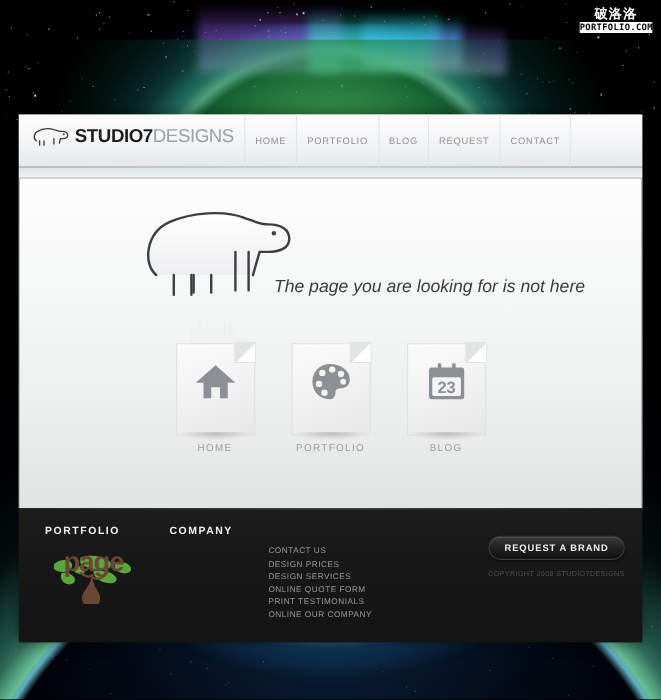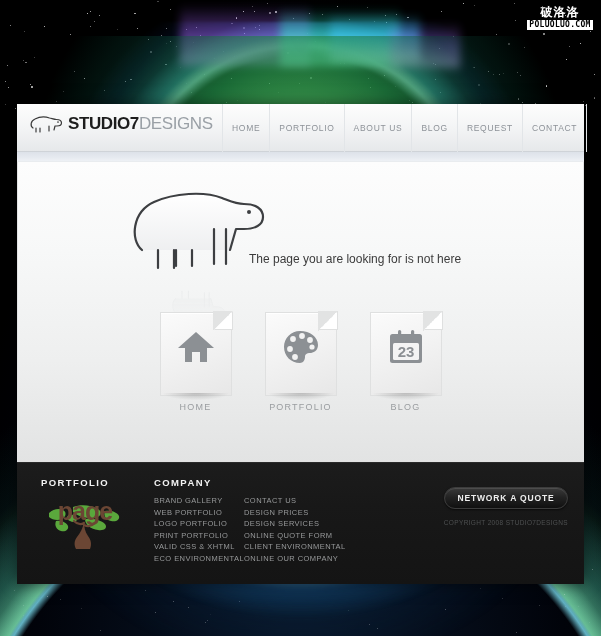--- a/index.html
+++ b/index.html
@@ -129,21 +129,21 @@
     -webkit-mask-image:linear-gradient(180deg,rgba(0,0,0,0) 0%,rgba(0,0,0,.85) 100%);
     mask-image:linear-gradient(180deg,rgba(0,0,0,0) 0%,rgba(0,0,0,.85) 100%);
     pointer-events:none;
   }
   #oops {
     position:absolute; left:230px; top:52px;
     font-size:30px; font-weight:bold; color:#144a75; letter-spacing:-0.6px;
   }
   #oops-sub {
     position:absolute; left:231px; top:90px;
-    font-size:12px; color:#3b3b3b;
+    font-size:16px; color:#3b3b3b;font-style:italic;
   }
 
   
   #cards { position:absolute; left:0; right:0; top:150px; display:flex; justify-content:center; gap:33px; }
   .card { width:72px; cursor:pointer; }
   .card-doc { position:relative; width:72px; height:84px; }
   .doc-shadow {
     position:absolute; left:3px; right:3px; bottom:-4px; height:7px;
     background:radial-gradient(ellipse at 50% 0%, rgba(0,0,0,.20) 0%, rgba(0,0,0,0) 72%);
   }
@@ -415,39 +415,38 @@
   <div class="aurora" id="aur2"></div>
   <div class="aurora" id="aur3"></div>
   <div class="aurora" id="aur4"></div>
   <div id="earth-top"></div>
   <div id="earth-bot"></div>
   <div id="atmo-bot"></div>
 </div>
 
 <div id="watermark">
   <div id="wm-cn">破洛洛</div>
-  <div id="wm-en">POLUOLUO.COM</div>
+  <div id="wm-en">PORTFOLIO.COM</div>
 </div>
 
 <div id="site">
 
   <div id="header">
     <div id="logo">
       <svg id="bear-mark" viewBox="0 0 68 44">
         <path d="M8 30 C2 26 3 16 12 12 C20 8 32 7 41 10 C46 11 50 13 55 13 C61 13 65 16 65 20 C65 24 61 26 56 26 L52 26 L50 34 M14 30 L14 38 M22 30 L22 38 M40 26 L40 36" fill="none" stroke="#3b3b3b" stroke-width="2.4" stroke-linecap="round" stroke-linejoin="round"></path>
         <circle cx="58" cy="18" r="1.7" fill="#3b3b3b"></circle>
       </svg>
       <div id="logo-text">
         <span id="logo-studio7">STUDIO7</span><span id="logo-designs">DESIGNS</span>
       </div>
     </div>
     <nav id="nav">
       <div class="nav-item">HOME</div>
       <div class="nav-item">PORTFOLIO</div>
-      <div class="nav-item">ABOUT US</div>
       <div class="nav-item">BLOG</div>
       <div class="nav-item">REQUEST</div>
       <div class="nav-item">CONTACT</div>
     </nav>
   </div>
   <div id="subbar"></div>
 
   <div id="content">
 
     <div id="hero">
@@ -540,37 +539,29 @@
         <path d="M30 8 C38 5 48 6 55 10 C60 13 58 18 52 19 C44 20 34 17 30 13 Z"></path>
         <path d="M42 20 C50 19 58 21 62 25 C65 29 61 32 55 31 C48 30 42 26 42 20 Z"></path>
         <path d="M62 12 C68 11 74 13 76 17 C77 21 73 23 68 22 C63 21 60 17 62 12 Z"></path>
         <path d="M26 16 C30 15 34 17 34 20 C34 23 30 24 27 22 C24 21 23 17 26 16 Z"></path>
       </g>
       <path d="M41 22 C40 30 37 34 34 38 C31 42 31 46 33 50 L47 50 C49 45 48 41 45 37 C42 33 41 28 41 22 Z" fill="#6b4634"></path>
       <path d="M41 24 C38 26 34 25 31 22 M41 26 C45 28 49 27 52 24" stroke="#6b4634" stroke-width="2.2" fill="none" stroke-linecap="round"></path>
     </svg>
     <div id="ecoki-word">page</div>
 
-    <div class="f-col" id="f-col1">
-      <div class="f-link">BRAND GALLERY</div>
-      <div class="f-link">WEB PORTFOLIO</div>
-      <div class="f-link">LOGO PORTFOLIO</div>
-      <div class="f-link">PRINT PORTFOLIO</div>
-      <div class="f-link">VALID CSS &amp; XHTML</div>
-      <div class="f-link">ECO ENVIRONMENTAL</div>
-    </div>
 
     <div class="f-col" id="f-col2">
       <div class="f-link">CONTACT US</div>
       <div class="f-link">DESIGN PRICES</div>
       <div class="f-link">DESIGN SERVICES</div>
       <div class="f-link">ONLINE QUOTE FORM</div>
-      <div class="f-link">CLIENT ENVIRONMENTAL</div>
+      <div class="f-link">PRINT TESTIMONIALS</div>
       <div class="f-link">ONLINE OUR COMPANY</div>
     </div>
 
     <div id="quote-btn">
-      <span id="quote-label">NETWORK A QUOTE</span>
+      <span id="quote-label">REQUEST A BRAND</span>
     </div>
     <div id="copyright">COPYRIGHT 2008 STUDIO7DESIGNS</div>
   </div>
 
 </div>
 
 </body></html>

